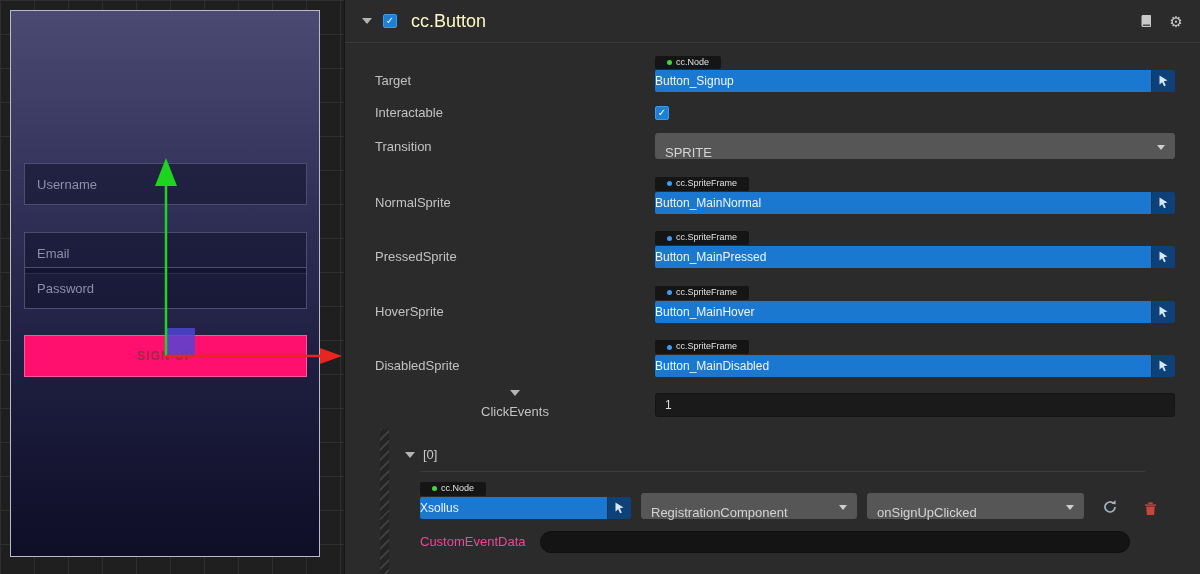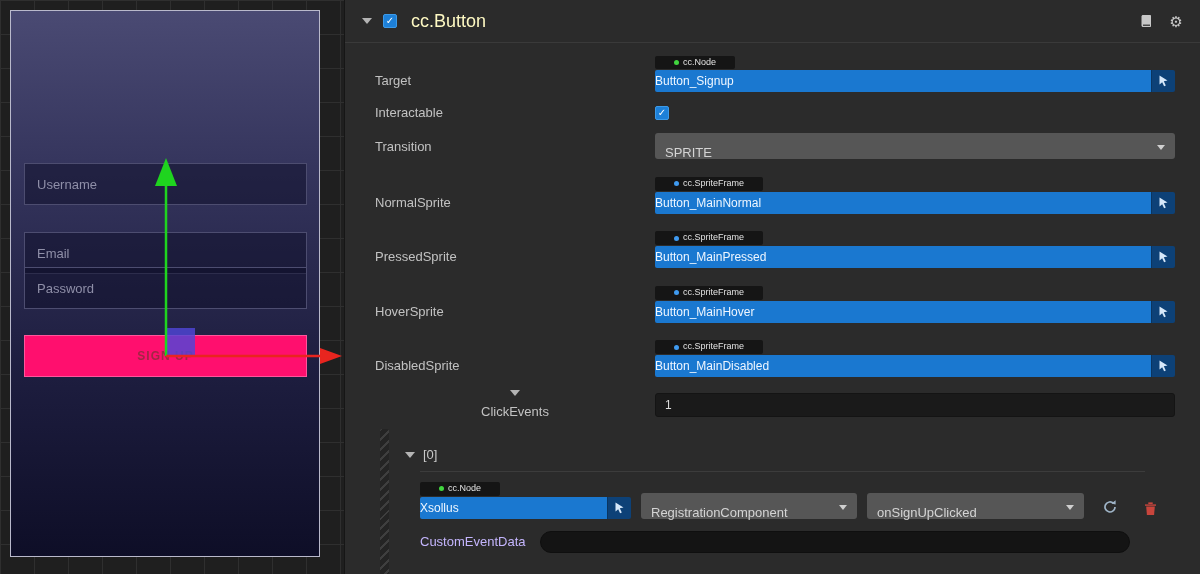--- a/index.html
+++ b/index.html
@@ -68,21 +68,21 @@
 
   .prop-row { display:flex; margin-bottom:13px; }
   .prop-label { width:280px; flex:none; color:#c2c2c2; font-size:13px; }
   .prop-control { flex:1; min-width:0; }
   .ref-row { align-items:flex-end; }
   .ref-row .prop-label { height:22px; line-height:22px; }
   .row-center { align-items:center; }
 
   .type-tag {
     display:inline-flex; align-items:center; gap:4px;
-    background:#151515; border-radius:2px; padding:2px 19px;
+    background:#151515; border-radius:2px; padding:2px 12px;
     font-size:9px; color:#e2e2e2; line-height:1.1;
   }
   .dot { width:5px; height:5px; border-radius:50%; flex:none; }
   .dot-green { background:#41d63f; }
   .dot-blue  { background:#3f9af0; }
 
   .ref-line { display:flex; margin-top:1px; height:22px; }
   .ref-field {
     flex:1; min-width:0; background:#1a78d0; border-radius:2px 0 0 2px;
     color:#eef6ff; font-size:12px; line-height:22px; padding:0 0;
@@ -118,21 +118,21 @@
   .event-divider { height:1px; background:#3c3c3c; margin:9px 0 0 20px; }
   .event-row { display:flex; align-items:flex-end; margin:5px 0 0 20px; }
   .node-col { width:211px; flex:none; }
   .dd-comp { width:216px; margin-left:10px; flex:none; }
   .dd-handler { width:217px; margin-left:10px; flex:none; }
   .icon-btn { background:none; border:none; padding:0; display:flex; align-items:center; justify-content:center; cursor:pointer; }
   .refresh-btn { margin-left:18px; margin-bottom:4px; }
   .trash-btn { margin-left:26px; margin-bottom:3px; }
 
   .custom-row { display:flex; align-items:center; margin:12px 15px 0 20px; }
-  .custom-row .custom-label { width:120px; flex:none; color:#c4b5fd; font-size:13px; }
+  .custom-row .custom-label { width:120px; flex:none; color:#ec4899; font-size:13px; }
   .custom-input {
     flex:1; height:22px; background:#141414; border:1px solid #0f0f0f; border-radius:11px;
     color:#ddd; font-size:12px; padding:0 10px; outline:none;
     font-family:"Liberation Sans", sans-serif;
   }
 </style>
 </head>
 <body>
 
 <div class="app">

